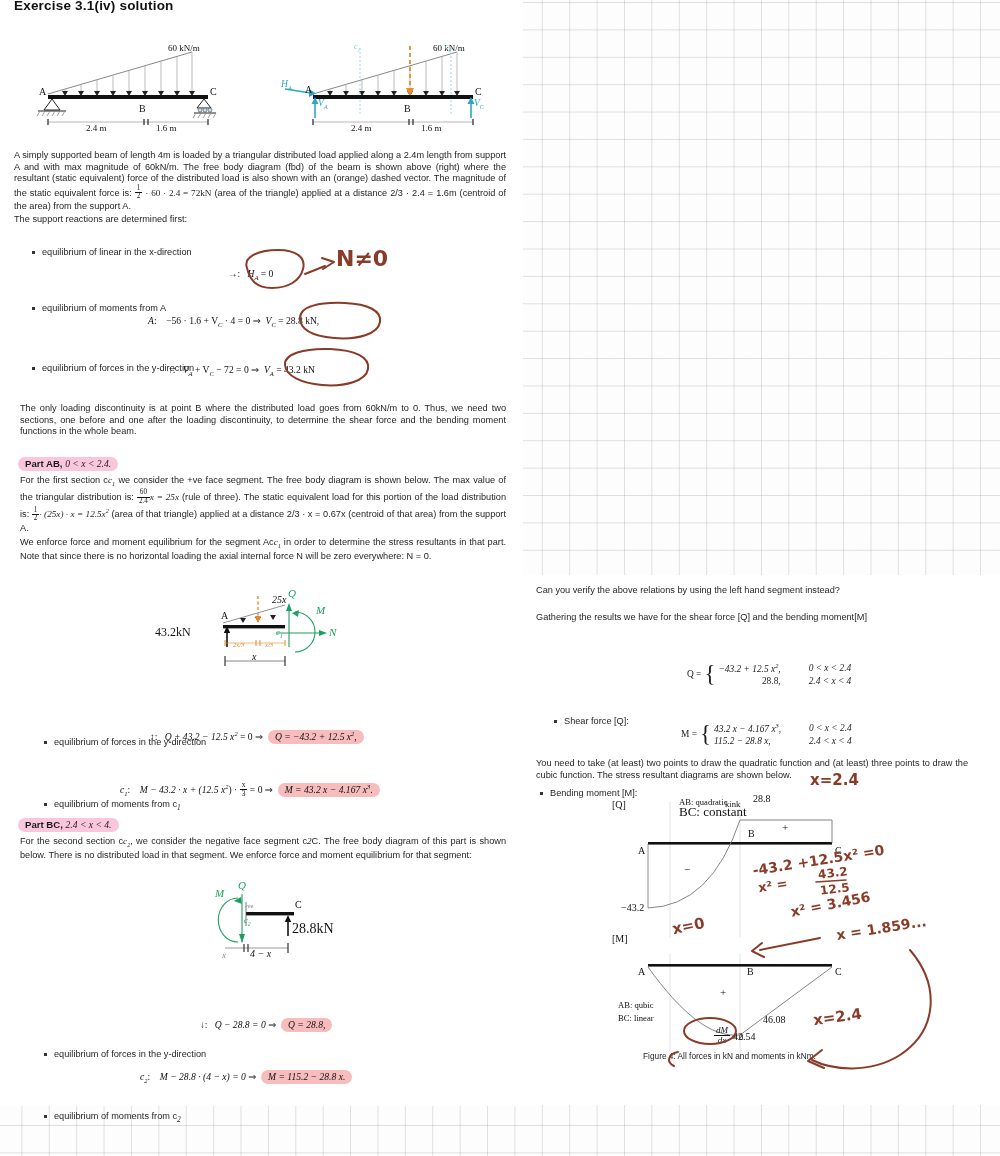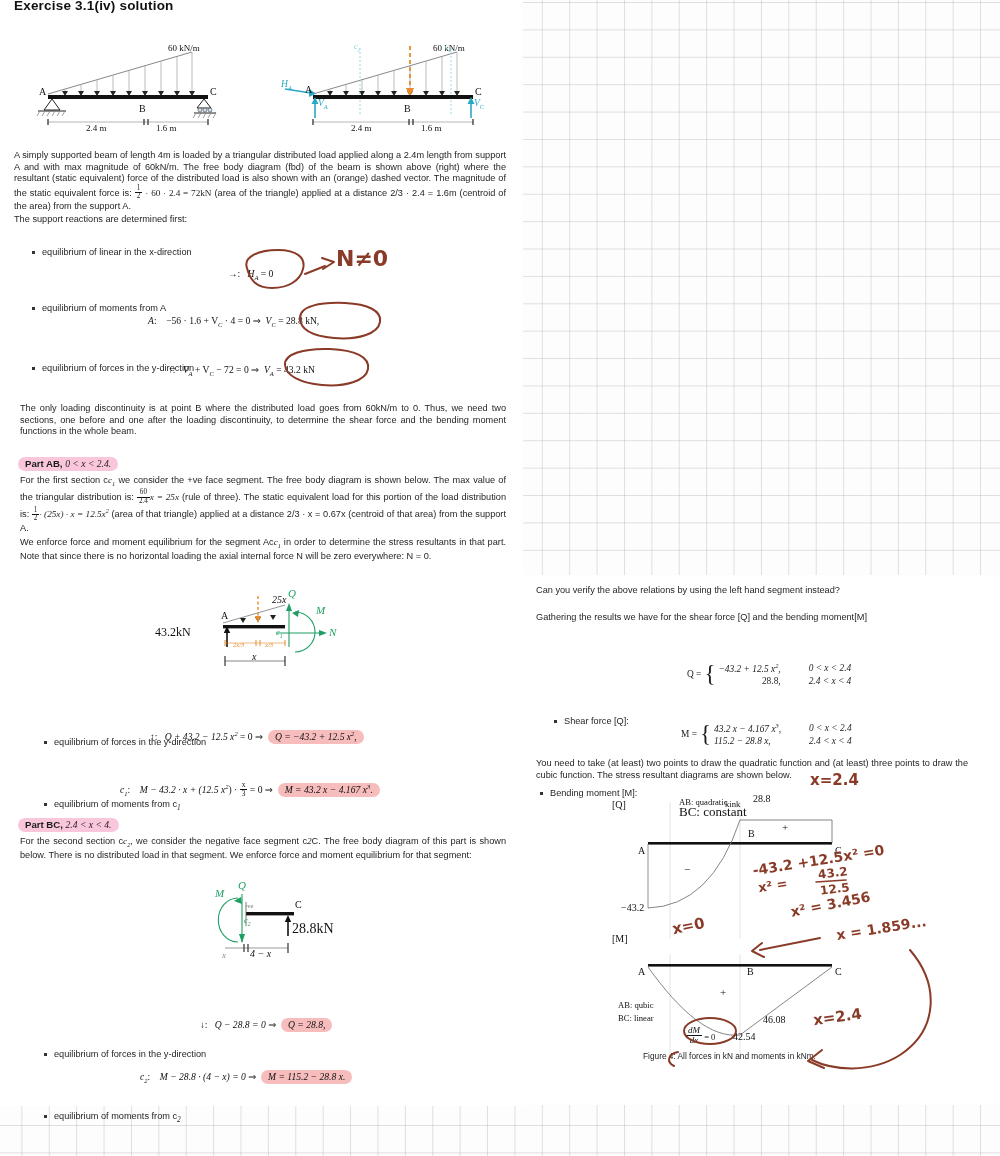--- a/index.html
+++ b/index.html
@@ -498,21 +498,21 @@
     <line x1="124" y1="97" x2="216" y2="29" stroke="#777" stroke-width="0.9"></line>
   </svg>
   <div class="flbl" style="left:-4px;top:-5px;font-size:10px;">[M]</div>
   <div class="flbl" style="left:22px;top:28px;font-size:10px;">A</div>
   <div class="flbl" style="left:131px;top:28px;font-size:10px;">B</div>
   <div class="flbl" style="left:219px;top:28px;font-size:10px;">C</div>
   <div class="flbl" style="left:2px;top:62px;font-size:8.6px;">AB: qubic</div>
   <div class="flbl" style="left:2px;top:75px;font-size:8.6px;">BC: linear</div>
   <div class="flbl" style="left:104px;top:48px;font-size:11px;">+</div>
   <div class="flbl" style="left:147px;top:76px;font-size:10px;">46.08</div>
-  <div class="flbl" style="left:70px;top:88px;font-size:8.5px;font-family:'Liberation Serif',serif;">
+  <div class="flbl" style="left:70px;top:88px;font-size:8.5px;font-family:'Liberation Serif',serif;padding-left:28px;">
     <span class="frac" style="font-size:9px;"><span class="num" style="font-style:italic;">dM</span><span class="den" style="font-style:italic;">dx</span></span>
     <span>= 0</span>
   </div>
   <div class="flbl" style="left:117px;top:93px;font-size:10px;">42.54</div>
   <div class="caption" style="position:absolute;left:27px;top:113px;">Figure 4: All forces in kN and moments in kNm.</div>
 </div>
 
 <svg class="hw-svg" style="left:0;top:0;width:1000px;height:1156px;">
   <g fill="none" stroke="#8a3b28" stroke-width="2" stroke-linecap="round" stroke-linejoin="round">
 

